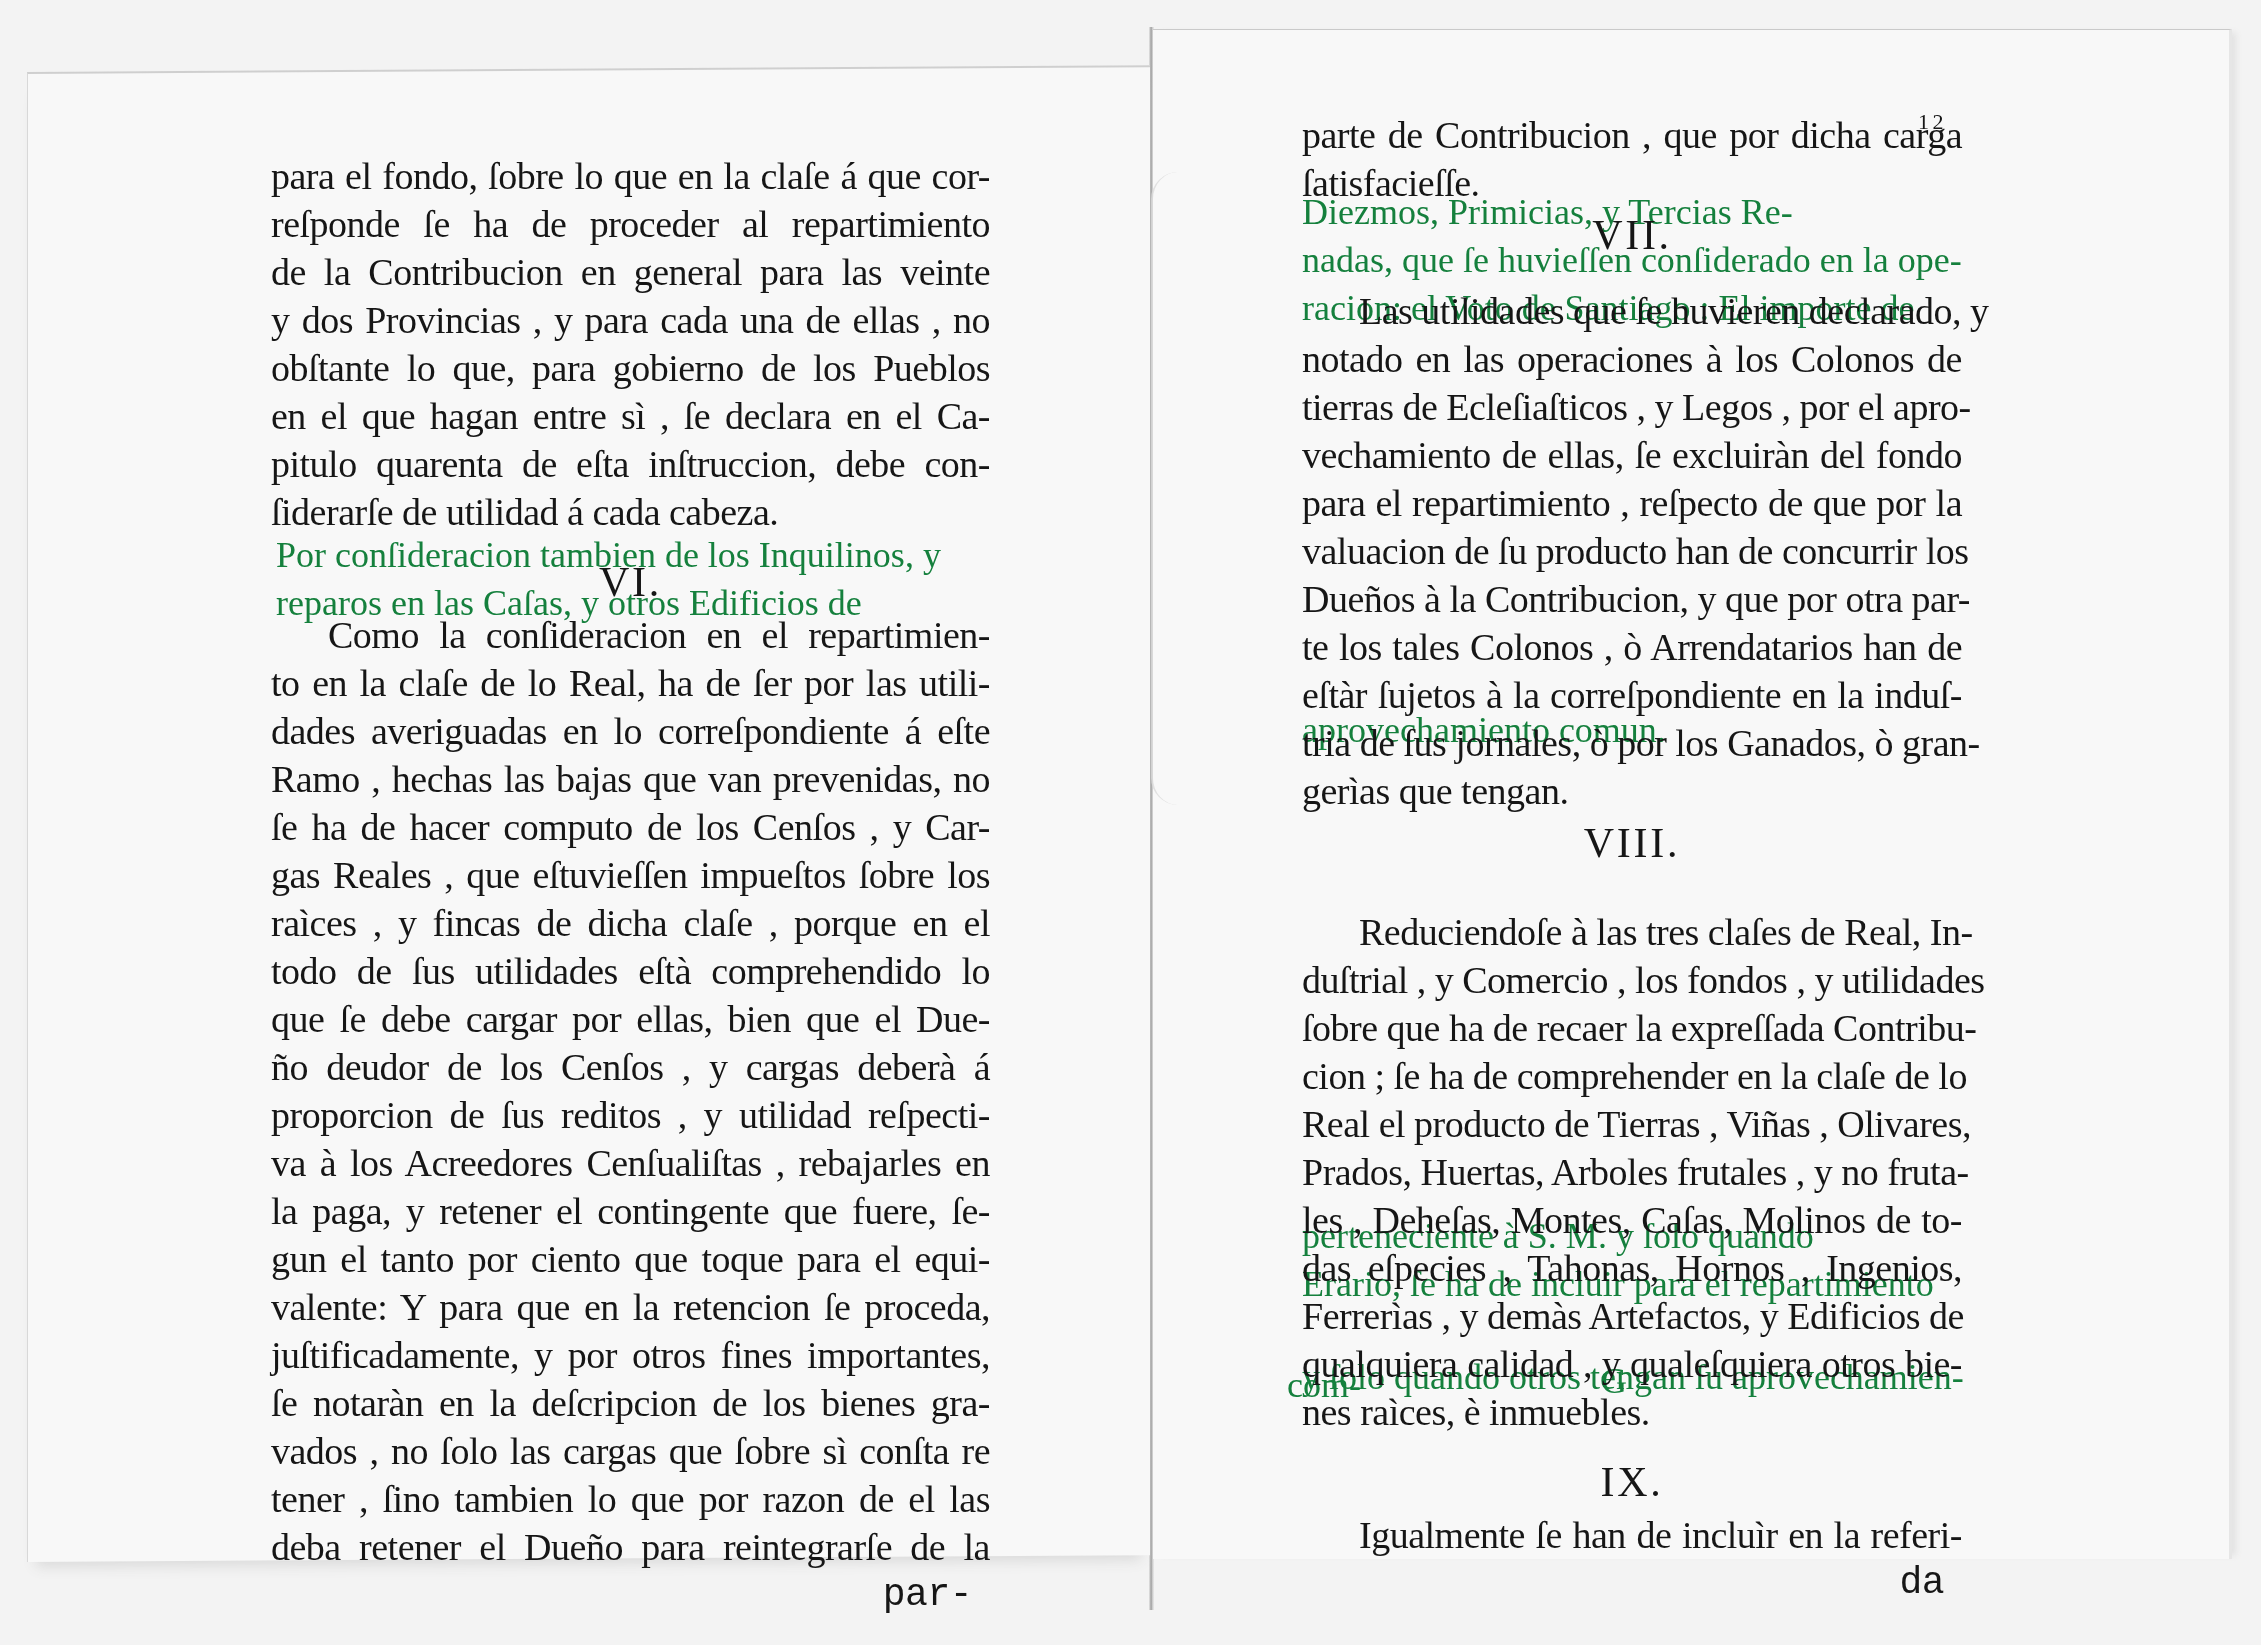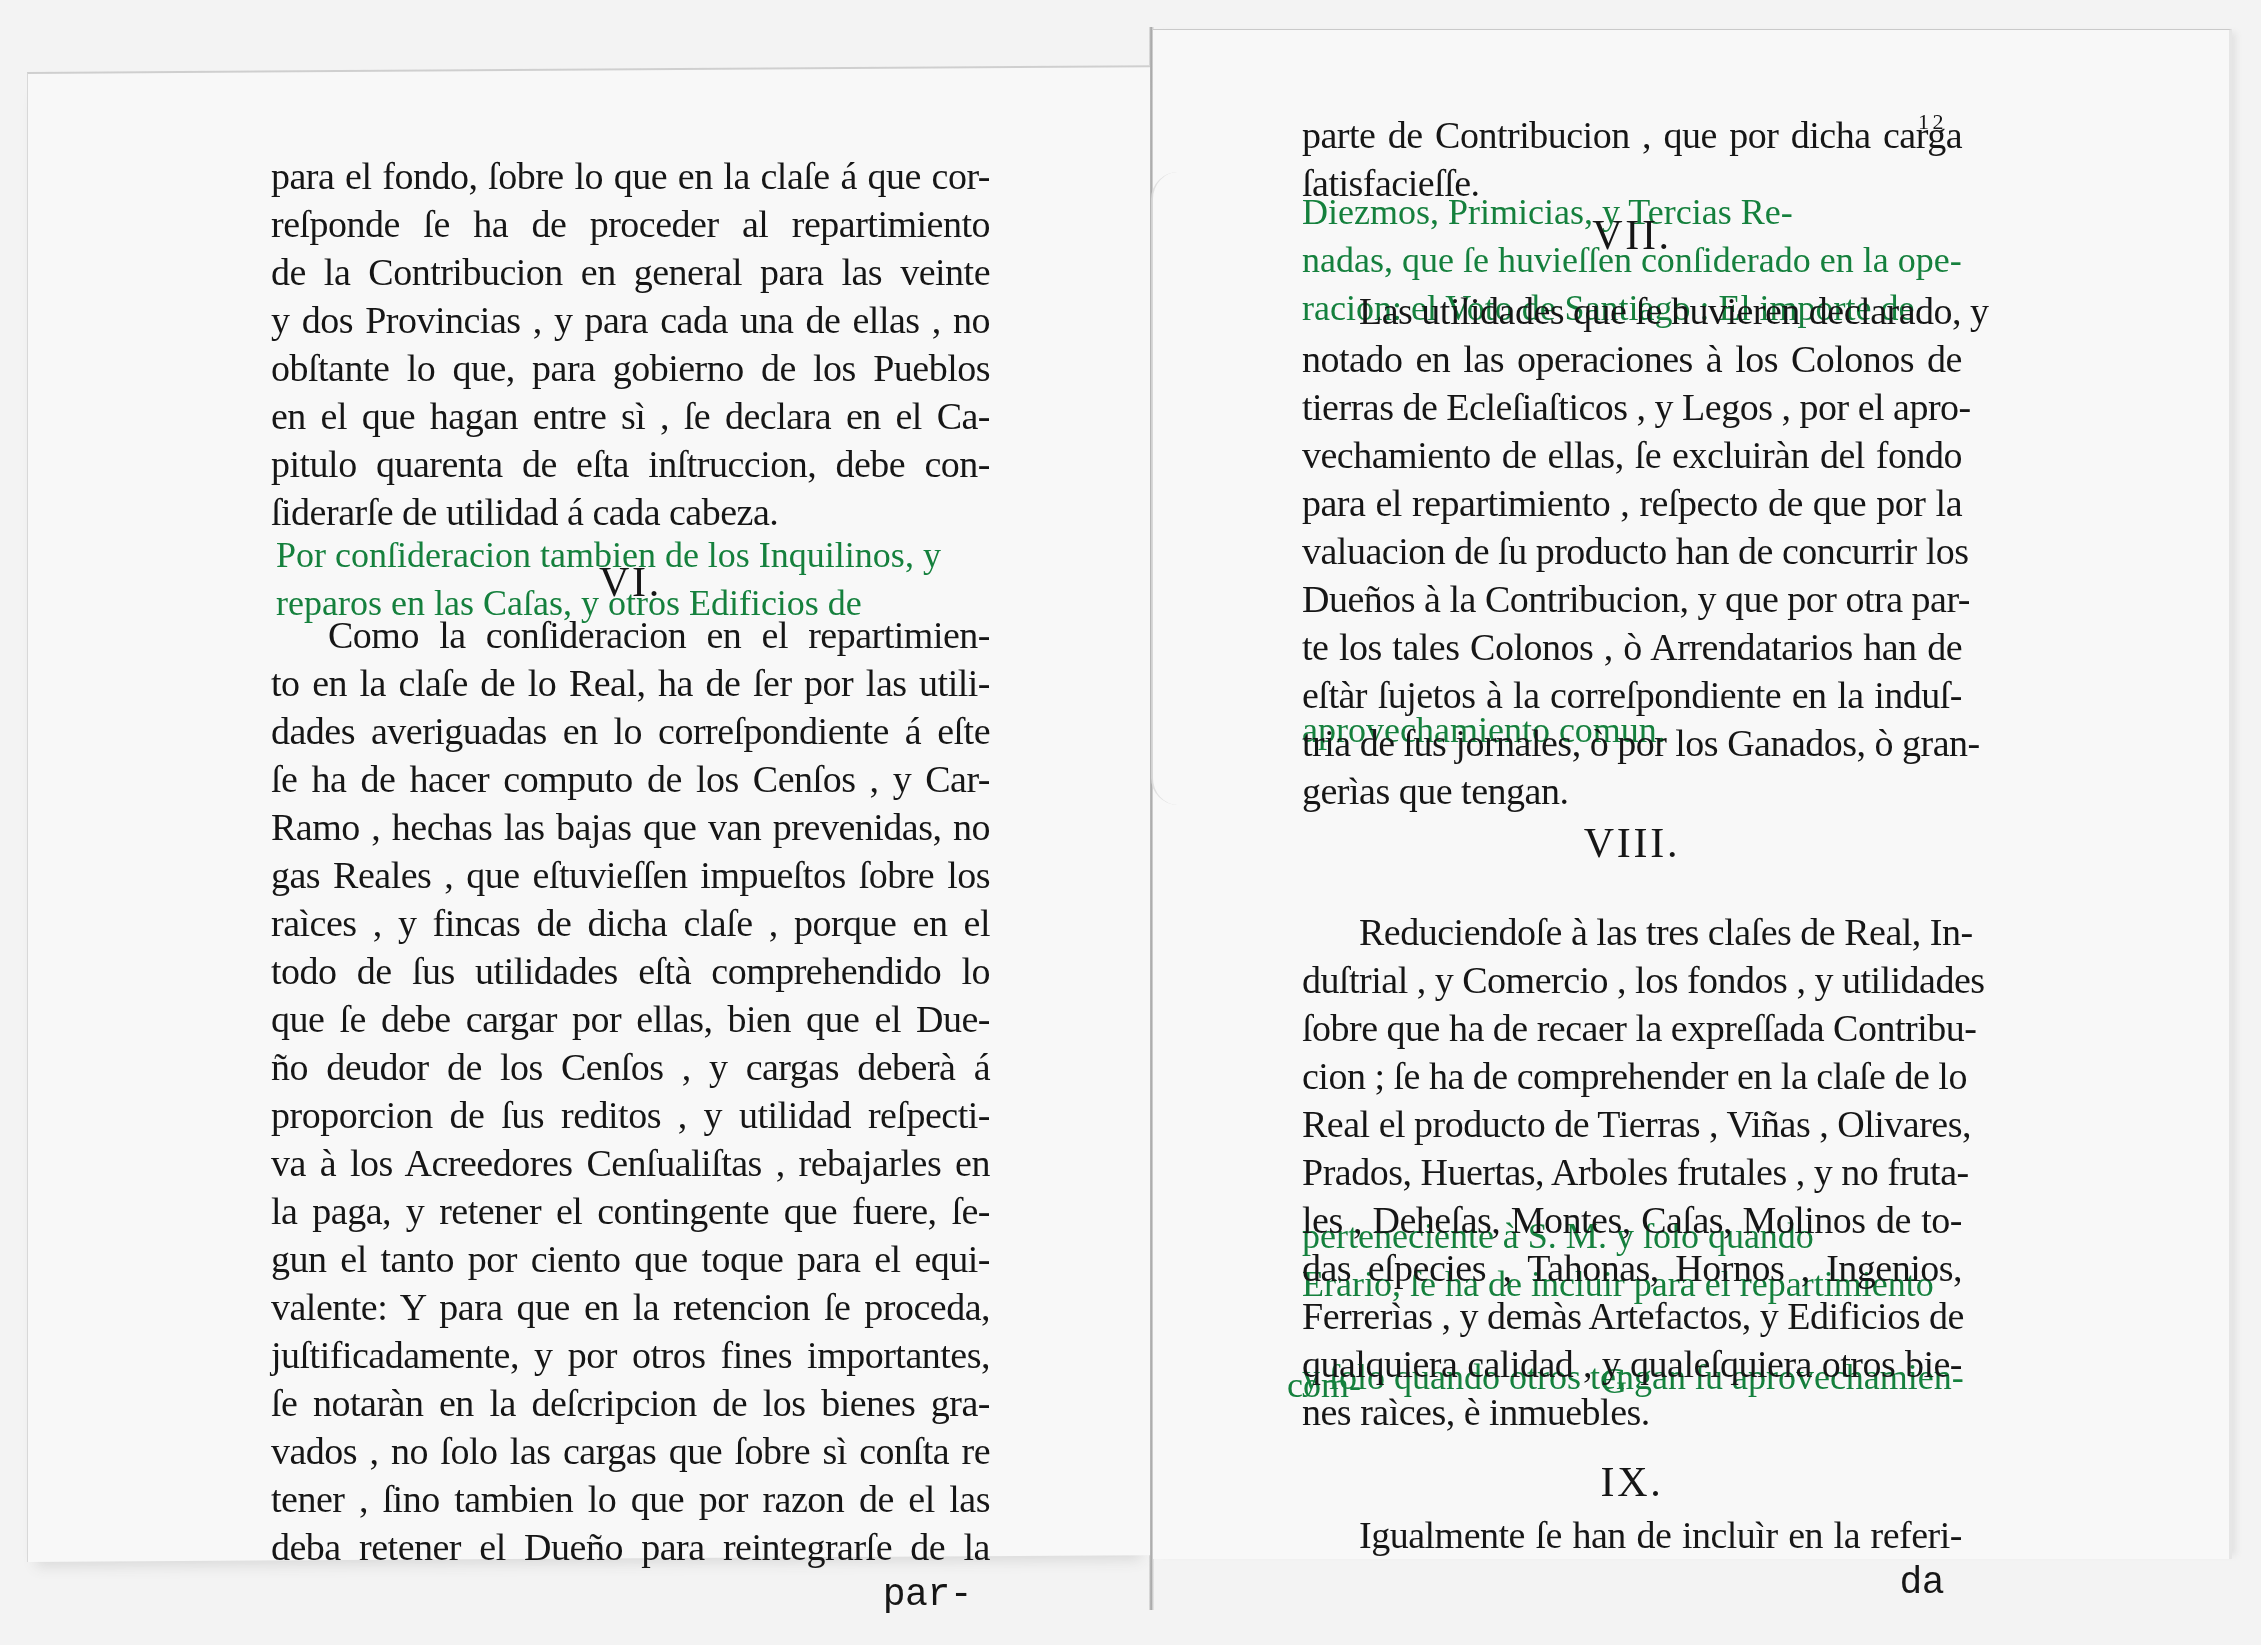--- a/index.html
+++ b/index.html
@@ -93,22 +93,22 @@
   <div class="line">y dos Provincias , y para cada una de ellas , no</div>
   <div class="line">obſtante lo que, para gobierno de los Pueblos</div>
   <div class="line">en el que hagan entre sì , ſe declara en el Ca-</div>
   <div class="line">pitulo quarenta de eſta inſtruccion, debe con-</div>
   <div class="line last">ſiderarſe de utilidad á cada cabeza.</div>
 
   <div class="heading" style="margin-top:18px;">VI.</div>
   <div class="line indent">Como la conſideracion en el repartimien-</div>
   <div class="line">to en la claſe de lo Real, ha de ſer por las utili-</div>
   <div class="line">dades averiguadas en lo correſpondiente á eſte</div>
+  <div class="line">Ramo , hechas las bajas que van prevenidas, no</div>
   <div class="line">ſe ha de hacer computo de los Cenſos , y Car-</div>
-  <div class="line">Ramo , hechas las bajas que van prevenidas, no</div>
   <div class="line">gas Reales , que eſtuvieſſen impueſtos ſobre los</div>
   <div class="line">raìces , y fincas de dicha claſe , porque en el</div>
   <div class="line">todo de ſus utilidades eſtà comprehendido lo</div>
   <div class="line">que ſe debe cargar por ellas, bien que el Due-</div>
   <div class="line">ño deudor de los Cenſos , y cargas deberà á</div>
   <div class="line">proporcion de ſus reditos , y utilidad reſpecti-</div>
   <div class="line">va à los Acreedores Cenſualiſtas , rebajarles en</div>
   <div class="line">la paga, y retener el contingente que fuere, ſe-</div>
   <div class="line">gun el tanto por ciento que toque para el equi-</div>
   <div class="line">valente: Y para que en la retencion ſe proceda,</div>

